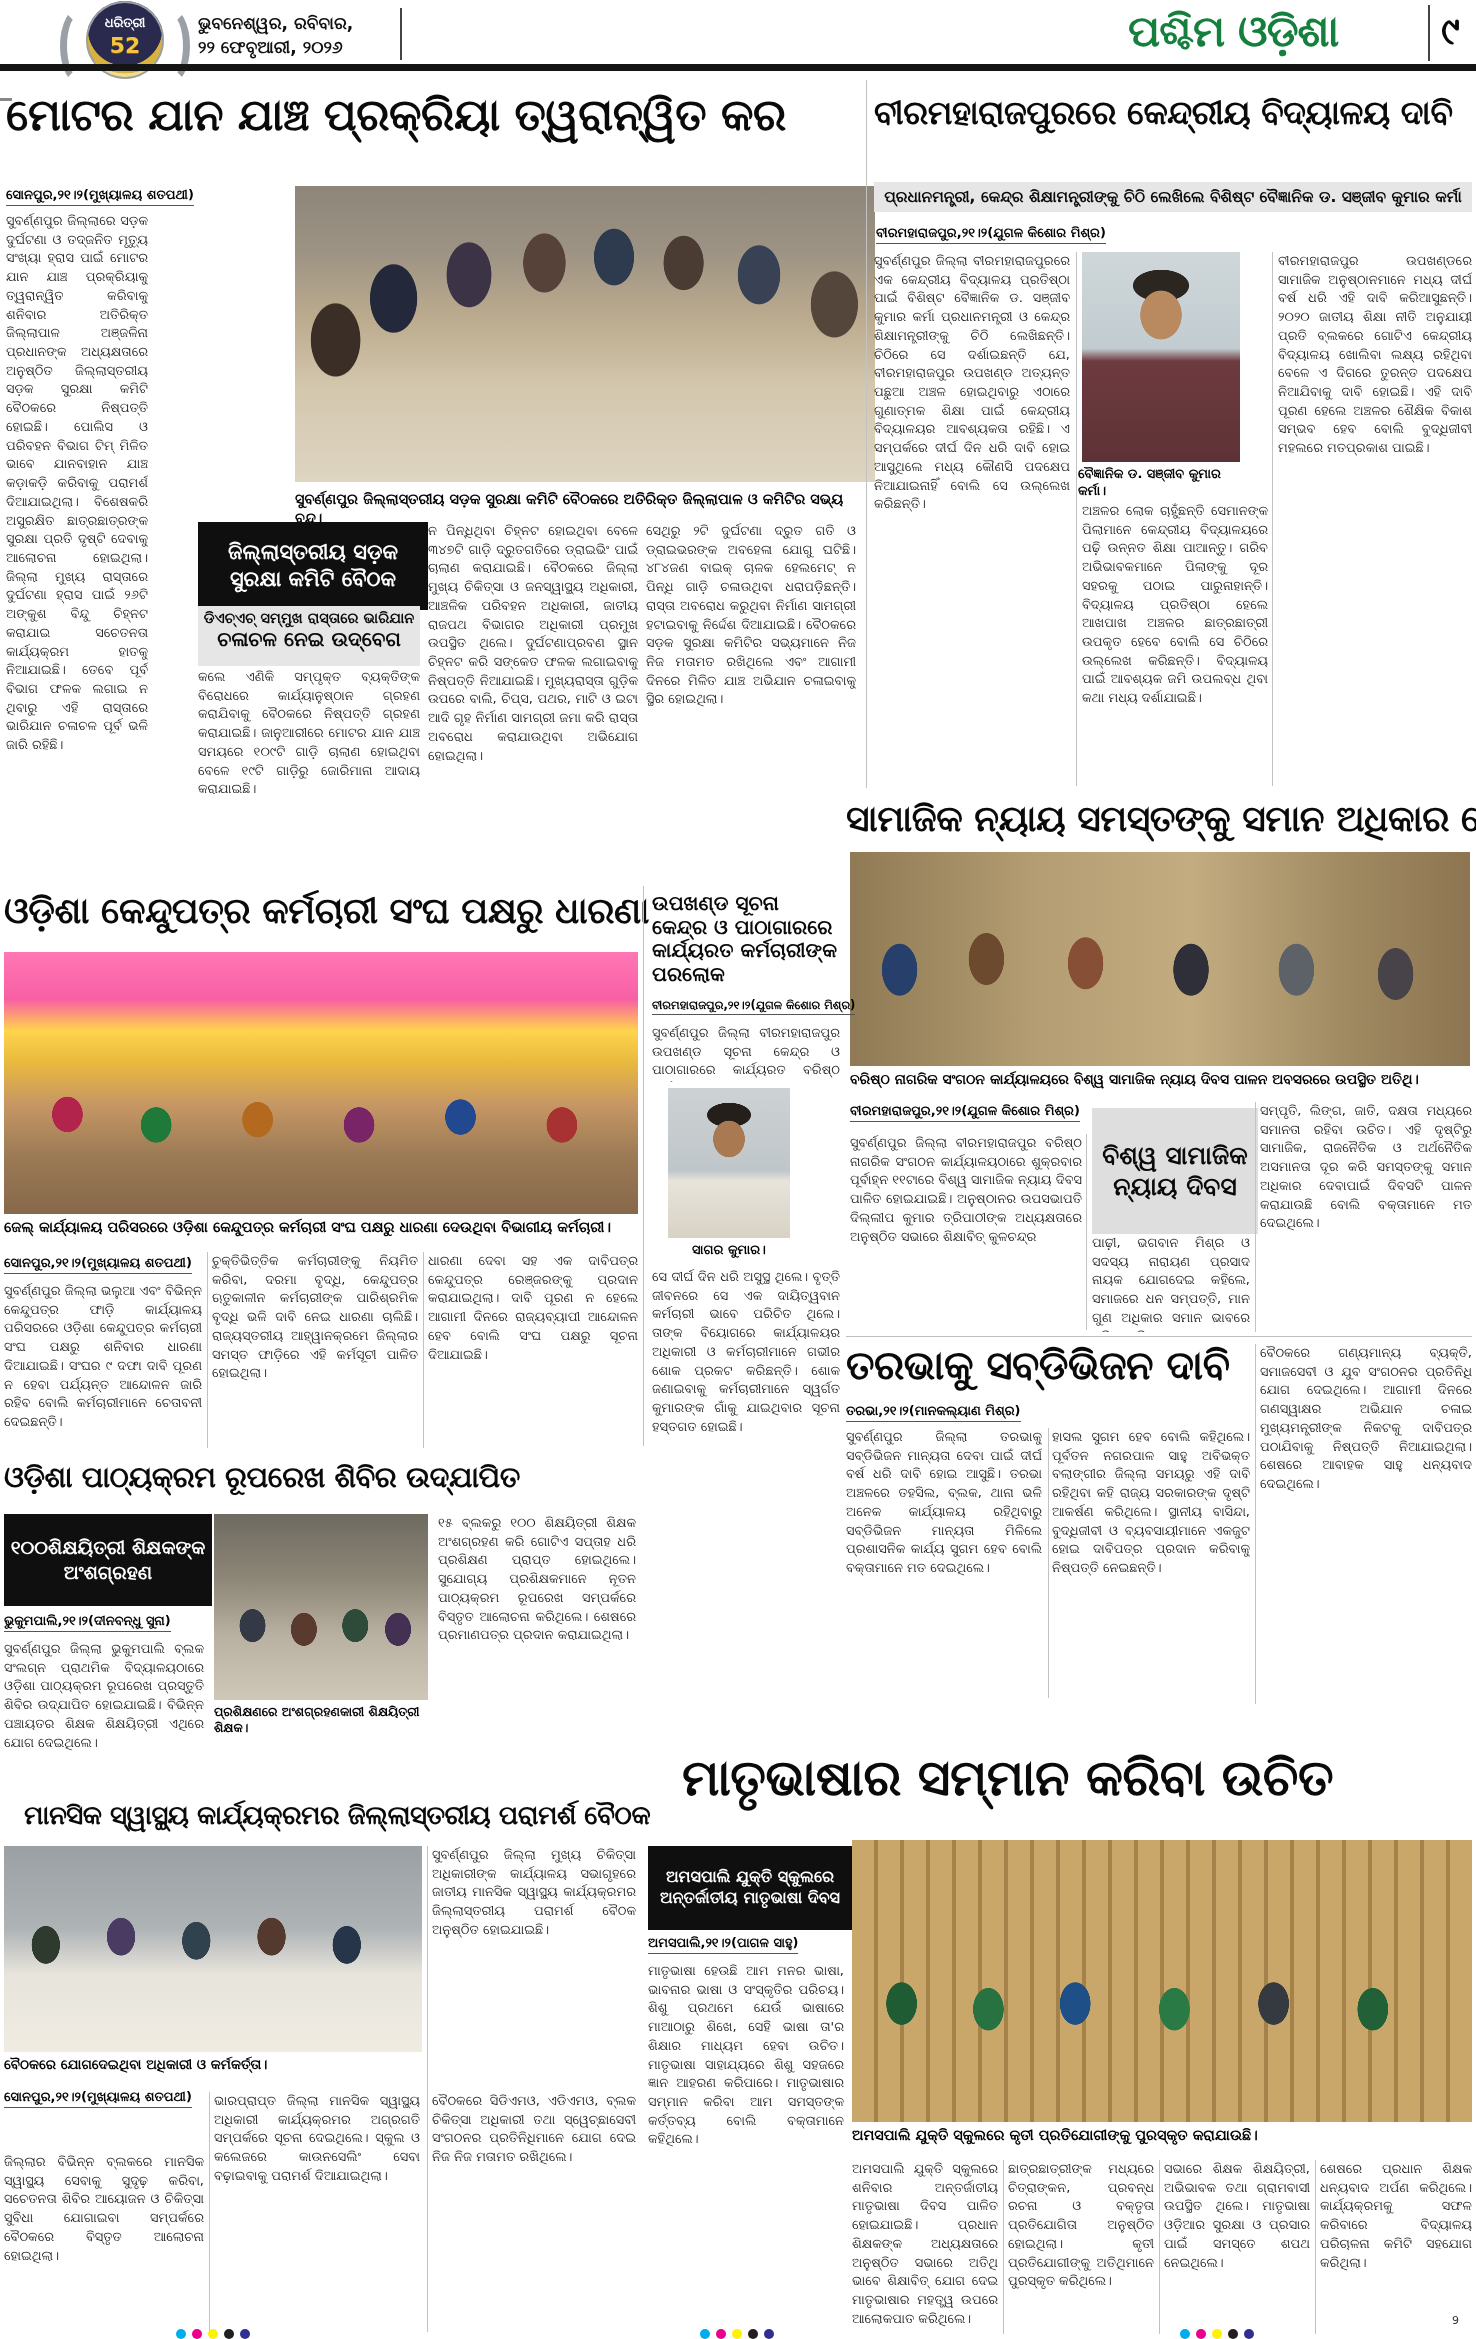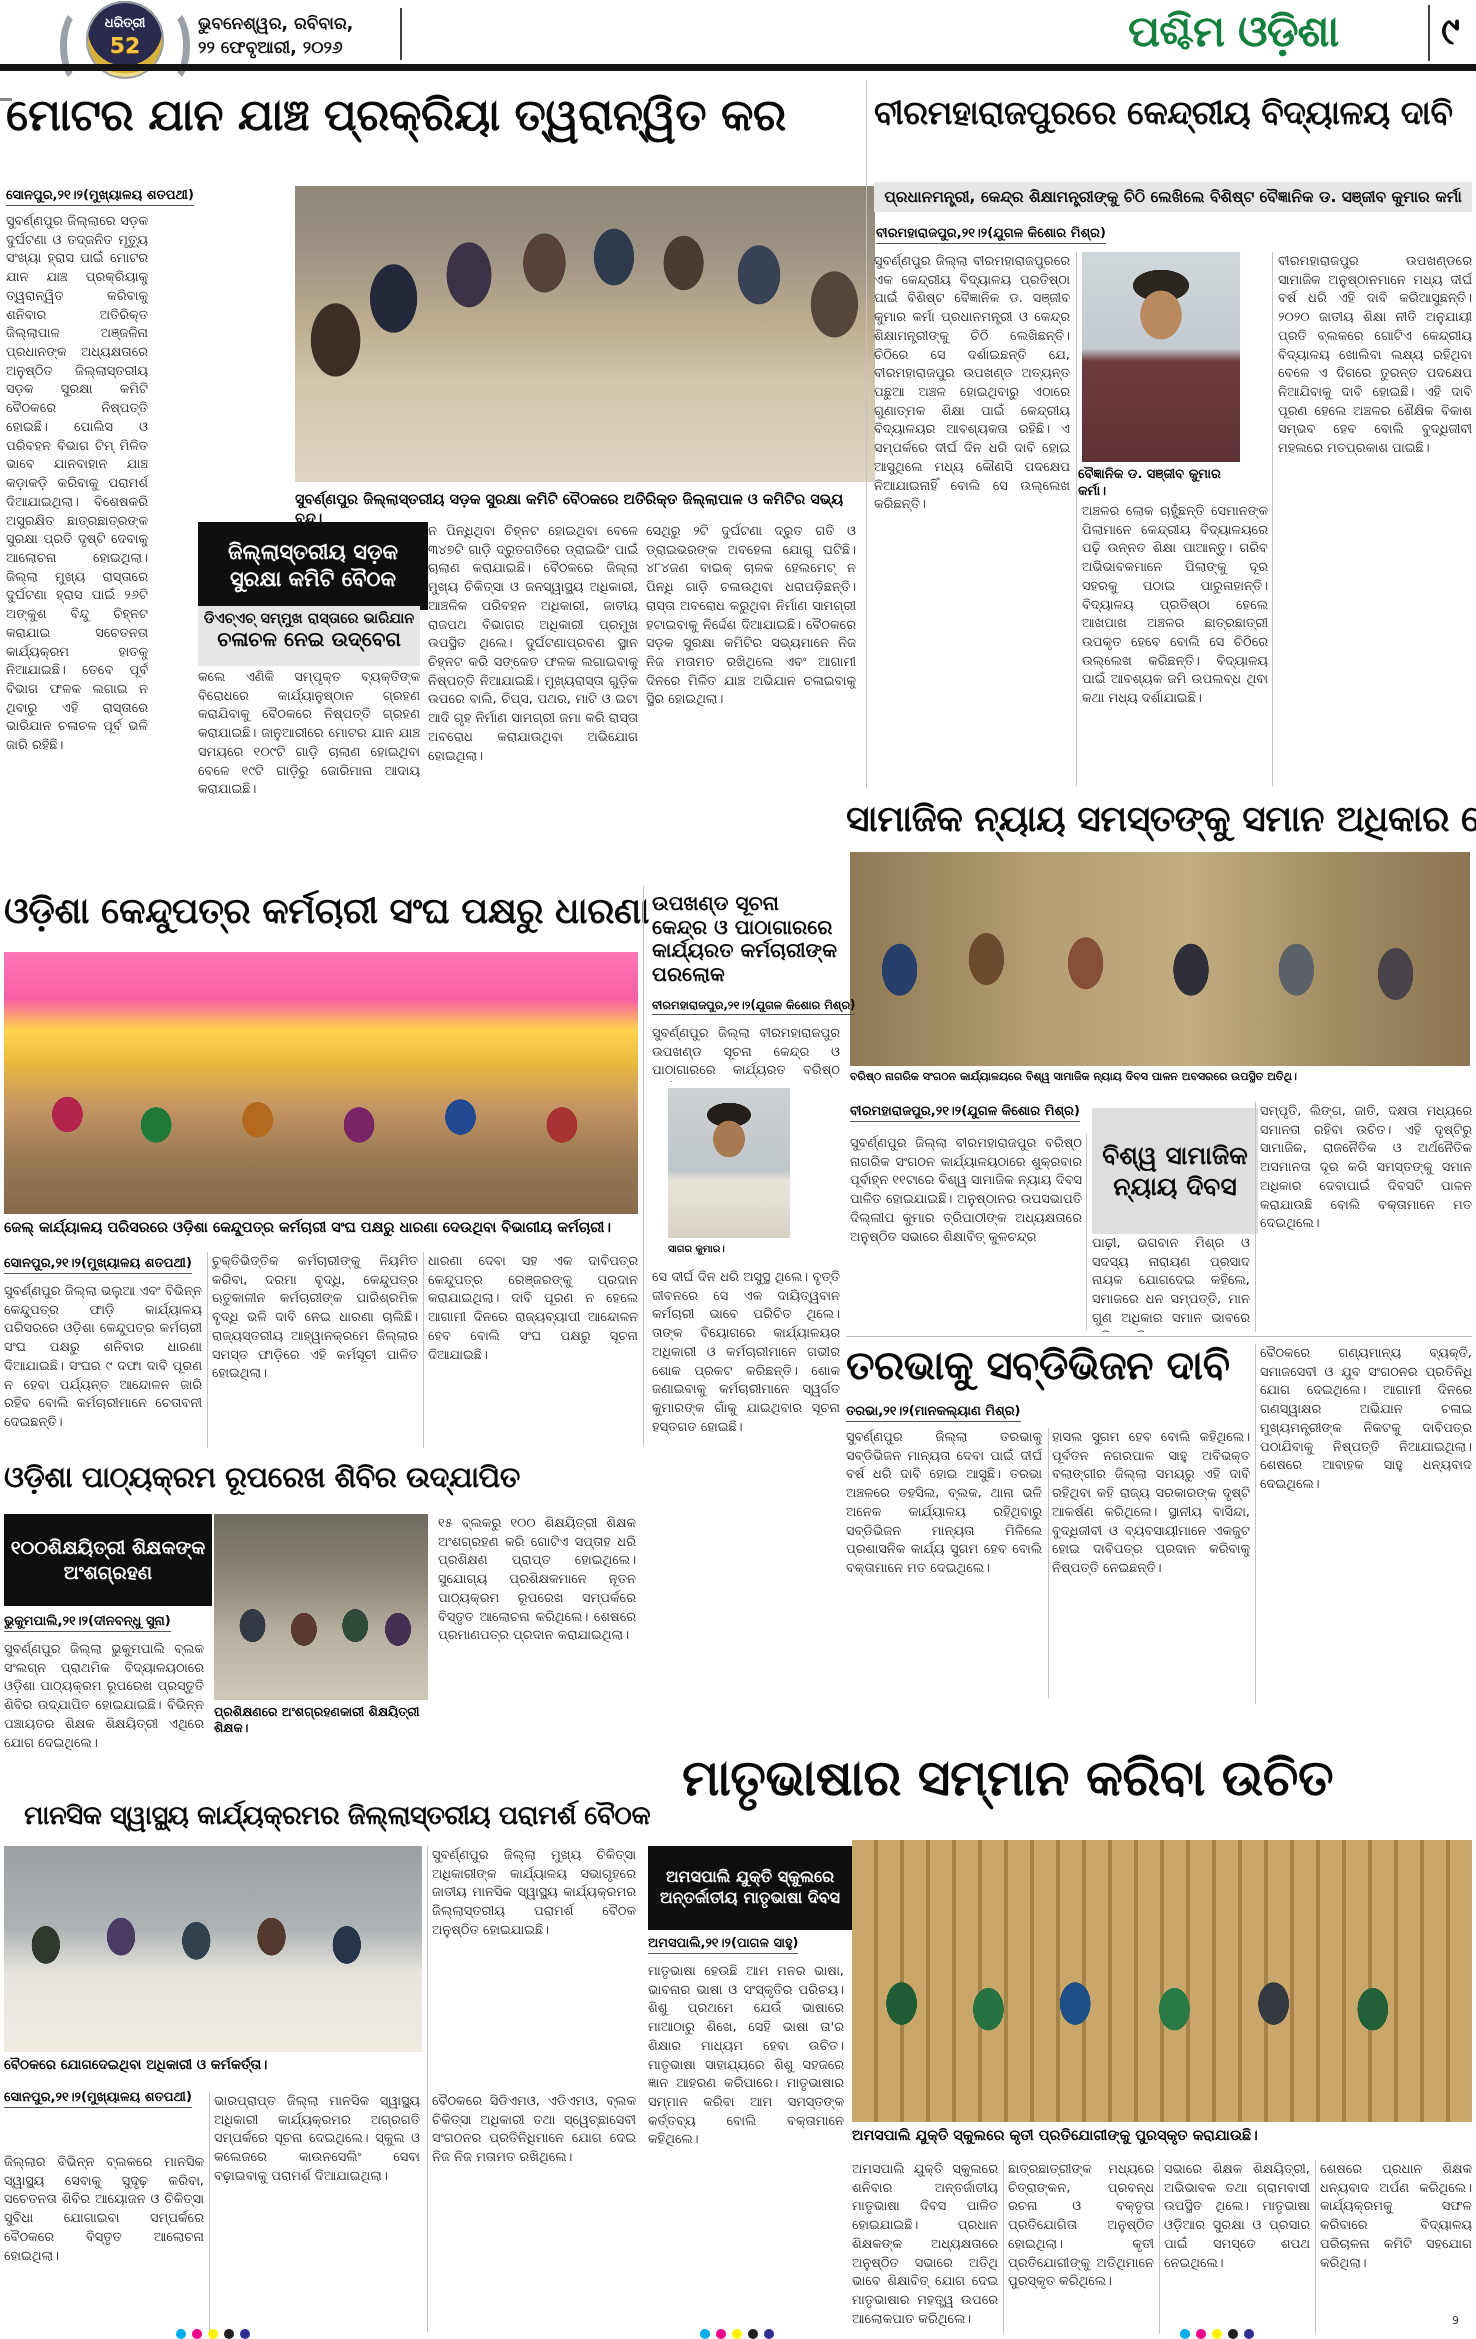--- a/index.html
+++ b/index.html
@@ -111,21 +111,21 @@
 <div class="abs hl" style="left:846px;top:800px;font-size:36px;">ସାମାଜିକ ନ୍ୟାୟ ସମସ୍ତଙ୍କୁ ସମାନ ଅଧିକାର ଦେଇଥାଏ</div>
 <div class="photo" style="left:850px;top:852px;width:620px;height:214px;
   background:
     radial-gradient(30px 44px at 8% 55%, #27406b 0 58%, transparent 60%),
     radial-gradient(30px 44px at 22% 50%, #6b4a2e 0 58%, transparent 60%),
     radial-gradient(30px 44px at 38% 52%, #874f35 0 58%, transparent 60%),
     radial-gradient(30px 44px at 55% 55%, #2f2f39 0 58%, transparent 60%),
     radial-gradient(30px 44px at 72% 55%, #5d6168 0 58%, transparent 60%),
     radial-gradient(30px 44px at 88% 57%, #474349 0 58%, transparent 60%),
     linear-gradient(90deg,#8f7a55 0%,#b49d72 30%,#c3ac80 55%,#a08a62 80%,#8c7550 100%);"></div>
-<div class="abs caption" style="left:850px;top:1070px;width:620px;font-size:11px;">ବରିଷ୍ଠ ନାଗରିକ ସଂଗଠନ କାର୍ଯ୍ୟାଳୟରେ ବିଶ୍ୱ ସାମାଜିକ ନ୍ୟାୟ ଦିବସ ପାଳନ ଅବସରରେ ଉପସ୍ଥିତ ଅତିଥି।</div>
+<div class="abs caption" style="left:850px;top:1070px;width:620px;font-size:14px;">ବରିଷ୍ଠ ନାଗରିକ ସଂଗଠନ କାର୍ଯ୍ୟାଳୟରେ ବିଶ୍ୱ ସାମାଜିକ ନ୍ୟାୟ ଦିବସ ପାଳନ ଅବସରରେ ଉପସ୍ଥିତ ଅତିଥି।</div>
 <div class="abs" style="left:850px;top:1100px;"><span class="dateline">ବୀରମହାରାଜପୁର,୨୧।୨(ଯୁଗଳ କିଶୋର ମିଶ୍ର)</span></div>
 <div class="abs graybox" style="left:1092px;top:1108px;width:158px;height:118px;font-size:25px;padding:4px;">ବିଶ୍ୱ ସାମାଜିକ ନ୍ୟାୟ ଦିବସ</div>
 <div class="abs body-col" style="left:850px;top:1134px;width:232px;height:198px;">ସୁବର୍ଣ୍ଣପୁର ଜିଲ୍ଲା ବୀରମହାରାଜପୁର ବରିଷ୍ଠ ନାଗରିକ ସଂଗଠନ କାର୍ଯ୍ୟାଳୟଠାରେ ଶୁକ୍ରବାର ପୂର୍ବାହ୍ନ ୧୧ଟାରେ ବିଶ୍ୱ ସାମାଜିକ ନ୍ୟାୟ ଦିବସ ପାଳିତ ହୋଇଯାଇଛି। ଅନୁଷ୍ଠାନର ଉପସଭାପତି ଦିଲ୍ଲୀପ କୁମାର ତ୍ରିପାଠୀଙ୍କ ଅଧ୍ୟକ୍ଷତାରେ ଅନୁଷ୍ଠିତ ସଭାରେ ଶିକ୍ଷାବିତ୍ କୁଳଚନ୍ଦ୍ର</div>
 <div class="abs body-col" style="left:1092px;top:1234px;width:158px;height:98px;">ପାଢ଼ୀ, ଭଗବାନ ମିଶ୍ର ଓ ସଦସ୍ୟ ନାରାୟଣ ପ୍ରସାଦ ନାୟକ ଯୋଗଦେଇ କହିଲେ, ସମାଜରେ ଧନ ସମ୍ପତ୍ତି, ମାନ ଗୁଣ ଅଧିକାର ସମାନ ଭାବରେ ରହିବା ଉଚିତ।</div>
 <div class="abs body-col" style="left:1260px;top:1102px;width:212px;height:230px;">ସମ୍ପୃତି, ଲିଙ୍ଗ, ଜାତି, ଦକ୍ଷତା ମଧ୍ୟରେ ସମାନତା ରହିବା ଉଚିତ। ଏହି ଦୃଷ୍ଟିରୁ ସାମାଜିକ, ରାଜନୈତିକ ଓ ଅର୍ଥନୈତିକ ଅସମାନତା ଦୂର କରି ସମସ୍ତଙ୍କୁ ସମାନ ଅଧିକାର ଦେବାପାଇଁ ଦିବସଟି ପାଳନ କରାଯାଉଛି ବୋଲି ବକ୍ତାମାନେ ମତ ଦେଇଥିଲେ।</div>
 
 <div class="abs hl" style="left:846px;top:1344px;font-size:40px;">ତରଭାକୁ ସବ୍‌ଡିଭିଜନ ଦାବି</div>
 <div class="abs" style="left:846px;top:1400px;"><span class="dateline">ତରଭା,୨୧।୨(ମାନକଲ୍ୟାଣ ମିଶ୍ର)</span></div>
 <div class="abs body-col" style="left:846px;top:1428px;width:196px;height:276px;">ସୁବର୍ଣ୍ଣପୁର ଜିଲ୍ଲା ତରଭାକୁ ସବ୍‌ଡିଭିଜନ ମାନ୍ୟତା ଦେବା ପାଇଁ ଦୀର୍ଘ ବର୍ଷ ଧରି ଦାବି ହୋଇ ଆସୁଛି। ତରଭା ଅଞ୍ଚଳରେ ତହସିଲ, ବ୍ଲକ, ଥାନା ଭଳି ଅନେକ କାର୍ଯ୍ୟାଳୟ ରହିଥିବାରୁ ସବ୍‌ଡିଭିଜନ ମାନ୍ୟତା ମିଳିଲେ ପ୍ରଶାସନିକ କାର୍ଯ୍ୟ ସୁଗମ ହେବ ବୋଲି ବକ୍ତାମାନେ ମତ ଦେଇଥିଲେ।</div>
 <div class="abs body-col" style="left:1052px;top:1428px;width:198px;height:276px;">ହାସଲ ସୁଗମ ହେବ ବୋଲି କହିଥିଲେ। ପୂର୍ବତନ ନଗରପାଳ ସାହୁ ଅବିଭକ୍ତ ବଲାଙ୍ଗୀର ଜିଲ୍ଲା ସମୟରୁ ଏହି ଦାବି ରହିଥିବା କହି ରାଜ୍ୟ ସରକାରଙ୍କ ଦୃଷ୍ଟି ଆକର୍ଷଣ କରିଥିଲେ। ସ୍ଥାନୀୟ ବାସିନ୍ଦା, ବୁଦ୍ଧିଜୀବୀ ଓ ବ୍ୟବସାୟୀମାନେ ଏକଜୁଟ ହୋଇ ଦାବିପତ୍ର ପ୍ରଦାନ କରିବାକୁ ନିଷ୍ପତ୍ତି ନେଇଛନ୍ତି।</div>
@@ -150,21 +150,21 @@
 
 <div class="vrule" style="left:643px;top:886px;height:560px;"></div>
 <div class="abs hl-wrap" style="left:652px;top:892px;width:188px;font-size:20px;">ଉପଖଣ୍ଡ ସୂଚନା କେନ୍ଦ୍ର ଓ ପାଠାଗାରରେ କାର୍ଯ୍ୟରତ କର୍ମଚାରୀଙ୍କ ପରଲୋକ</div>
 <div class="abs" style="left:652px;top:994px;"><span class="dateline" style="font-size:11.5px;">ବୀରମହାରାଜପୁର,୨୧।୨(ଯୁଗଳ କିଶୋର ମିଶ୍ର)</span></div>
 <div class="abs body-col" style="left:652px;top:1024px;width:188px;height:58px;">ସୁବର୍ଣ୍ଣପୁର ଜିଲ୍ଲା ବୀରମହାରାଜପୁର ଉପଖଣ୍ଡ ସୂଚନା କେନ୍ଦ୍ର ଓ ପାଠାଗାରରେ କାର୍ଯ୍ୟରତ ବରିଷ୍ଠ କର୍ମଚାରୀ ସାଗର କୁମାରଙ୍କ ପରଲୋକ ଘଟିଛି।</div>
 <div class="photo" style="left:668px;top:1088px;width:122px;height:150px;
   background:
     radial-gradient(26px 30px at 50% 34%, #a97a52 0 60%, transparent 62%),
     radial-gradient(36px 20px at 50% 18%, #241f1b 0 60%, transparent 62%),
     linear-gradient(180deg,#cdd2d4 0%,#bfc6c9 55%,#e8e4da 62%,#d8d2c6 100%);"></div>
-<div class="abs caption" style="left:668px;top:1242px;width:122px;font-size:10px;text-align:left;">ସାଗର କୁମାର।</div>
+<div class="abs caption" style="left:668px;top:1242px;width:122px;font-size:13px;text-align:center;">ସାଗର କୁମାର।</div>
 <div class="abs body-col" style="left:652px;top:1268px;width:188px;height:470px;">ସେ ଦୀର୍ଘ ଦିନ ଧରି ଅସୁସ୍ଥ ଥିଲେ। ବୃତ୍ତି ଜୀବନରେ ସେ ଏକ ଦାୟିତ୍ୱବାନ କର୍ମଚାରୀ ଭାବେ ପରିଚିତ ଥିଲେ। ତାଙ୍କ ବିୟୋଗରେ କାର୍ଯ୍ୟାଳୟର ଅଧିକାରୀ ଓ କର୍ମଚାରୀମାନେ ଗଭୀର ଶୋକ ପ୍ରକଟ କରିଛନ୍ତି। ଶୋକ ଜଣାଇବାକୁ କର୍ମଚାରୀମାନେ ସ୍ୱର୍ଗତ କୁମାରଙ୍କ ଗାଁକୁ ଯାଇଥିବାର ସୂଚନା ହସ୍ତଗତ ହୋଇଛି।</div>
 
 <div class="abs hl" style="left:4px;top:1462px;font-size:29px;">ଓଡ଼ିଶା ପାଠ୍ୟକ୍ରମ ରୂପରେଖ ଶିବିର ଉଦ୍‌ଯାପିତ</div>
 <div class="abs kbox" style="left:4px;top:1514px;width:200px;height:84px;font-size:19px;padding:4px;">୧୦୦ଶିକ୍ଷୟିତ୍ରୀ ଶିକ୍ଷକଙ୍କ ଅଂଶଗ୍ରହଣ</div>
 <div class="abs" style="left:4px;top:1610px;"><span class="dateline">ଭୁକୁମପାଲି,୨୧।୨(ଦୀନବନ୍ଧୁ ସୁନା)</span></div>
 <div class="abs body-col" style="left:4px;top:1640px;width:200px;height:150px;">ସୁବର୍ଣ୍ଣପୁର ଜିଲ୍ଲା ଭୁକୁମପାଲି ବ୍ଲକ ସଂଲଗ୍ନ ପ୍ରାଥମିକ ବିଦ୍ୟାଳୟଠାରେ ଓଡ଼ିଶା ପାଠ୍ୟକ୍ରମ ରୂପରେଖ ପ୍ରସ୍ତୁତି ଶିବିର ଉଦ୍‌ଯାପିତ ହୋଇଯାଇଛି। ବିଭିନ୍ନ ପଞ୍ଚାୟତର ଶିକ୍ଷକ ଶିକ୍ଷୟିତ୍ରୀ ଏଥିରେ ଯୋଗ ଦେଇଥିଲେ।</div>
 <div class="photo" style="left:214px;top:1514px;width:214px;height:186px;
   background:
     radial-gradient(22px 28px at 18% 60%, #333a45 0 58%, transparent 60%),
     radial-gradient(22px 28px at 42% 62%, #5a3a2e 0 58%, transparent 60%),

